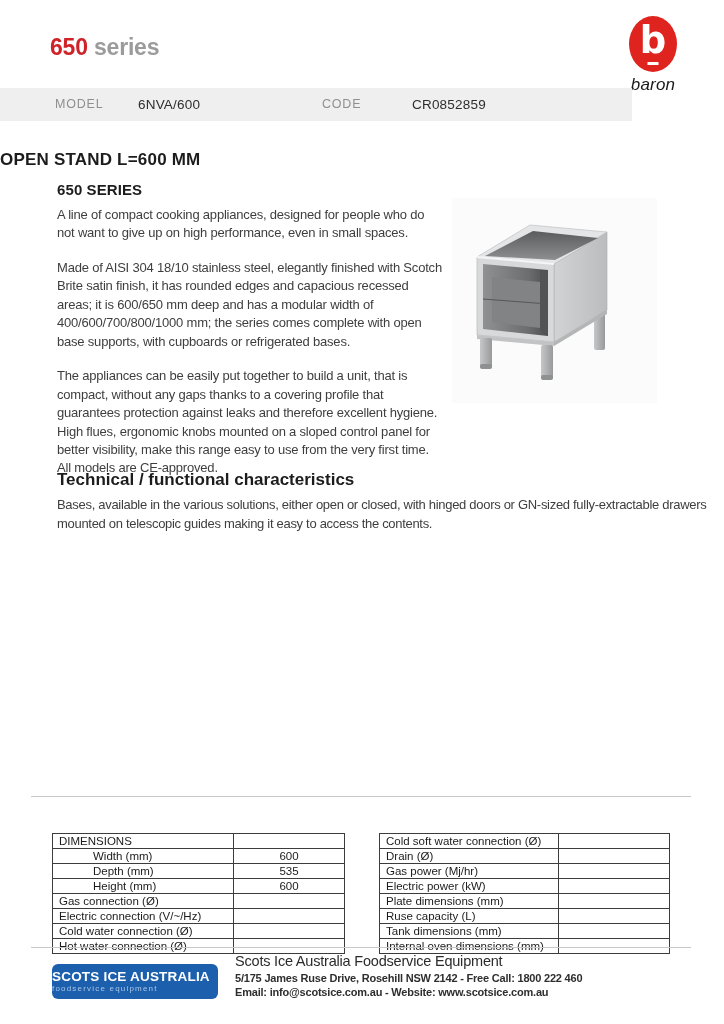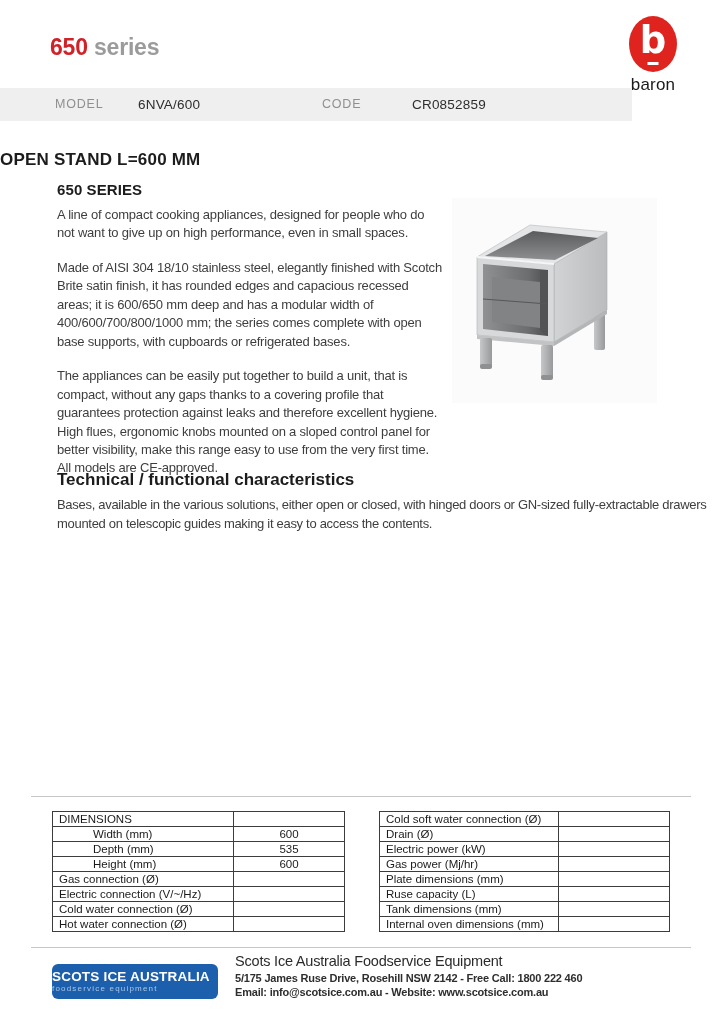--- a/index.html
+++ b/index.html
@@ -20,21 +20,21 @@
   }
   .brand-mark .b {
     position:absolute; left:0; right:0; top:4px; text-align:center;
     color:#ffffff; font-size:37px; font-weight:bold; line-height:42px;
     font-family:"DejaVu Sans", sans-serif;
   }
   .brand-mark .bar {
     position:absolute; left:50%; transform:translateX(-50%); bottom:7px;
     width:11px; height:3.5px; background:#ffffff;
   }
-  .brand-name { margin-top:3px; font-size:17px; color:#1a1a1a; letter-spacing:0.2px; }
+  .brand-name { margin-top:3px; font-size:17px; color:#1a1a1a; letter-spacing:0.2px;font-style:italic; }
   
   .model-bar { position:absolute; left:0; top:88px; width:632px; height:33px; background:#efefef; }
   .model-bar span { position:absolute; top:0; line-height:33px; white-space:nowrap; }
   .model-bar .lbl { color:#8f8f8f; font-size:12.5px; letter-spacing:0.8px; }
   .model-bar .val { color:#2e2e2e; font-size:13.5px; letter-spacing:0.2px; }
   .pos-model-lbl { left:55px; } .pos-model-val { left:138px; }
   .pos-code-lbl  { left:322px; } .pos-code-val { left:412px; }
   
   .doc-title { position:absolute; left:0; top:139px; width:724px; 
     font-size:17px; font-weight:bold; color:#1c1c1c; letter-spacing:0.2px;margin-top:11px; }
@@ -45,21 +45,21 @@
   .technical h3 { font-size:17px; font-weight:bold; color:#1c1c1c; margin:0 0 6px; }
   .technical p { font-size:13px; line-height:1.45; letter-spacing:-0.3px; color:#3e3e3e; }
   
   .product { position:absolute; left:452px; top:198px; width:205px; height:205px; }
   
   .divider { position:absolute; left:31px; width:660px; height:1px; background:#c7c7c7; }
   .top-divider { top:796px; }
   .footer-divider { top:947px; }
   
   table.spec { position:absolute; border-collapse:collapse; font-size:11.5px; color:#1b1b1b;
-    border:1.5px solid #3c3c3c; table-layout:fixed; }
+    border:1.5px solid #3c3c3c; table-layout:fixed;margin-top:22px; }
   table.spec td { border:1px solid #3c3c3c; height:15px; line-height:12px; padding:0 6px;
     overflow:hidden; white-space:nowrap; }
   #table-left  { left:52px;  top:811px; width:293px; }
   #table-right { left:379px; top:811px; width:291px; }
   #table-left  td.lbl-cell { width:181px; }
   #table-right td.lbl-cell { width:179px; }
   td.lbl-cell.indent { padding-left:40px; }
   td.val-cell { text-align:center; }
   
   .scots-logo { position:absolute; left:52px; top:964px; width:166px; height:35px;
@@ -208,25 +208,25 @@
     <tbody id="right-tbody">
         <tr>
           <td class="lbl-cell">Cold soft water connection (Ø)</td>
           <td class="val-cell"></td>
         </tr>
         <tr>
           <td class="lbl-cell">Drain (Ø)</td>
           <td class="val-cell"></td>
         </tr>
         <tr>
+          <td class="lbl-cell">Gas power (Mj/hr)</td>
+          <td class="val-cell"></td>
+        </tr>
+        <tr>
           <td class="lbl-cell">Electric power (kW)</td>
-          <td class="val-cell"></td>
-        </tr>
-        <tr>
-          <td class="lbl-cell">Gas power (Mj/hr)</td>
           <td class="val-cell"></td>
         </tr>
         <tr>
           <td class="lbl-cell">Plate dimensions (mm)</td>
           <td class="val-cell"></td>
         </tr>
         <tr>
           <td class="lbl-cell">Ruse capacity (L)</td>
           <td class="val-cell"></td>
         </tr>

